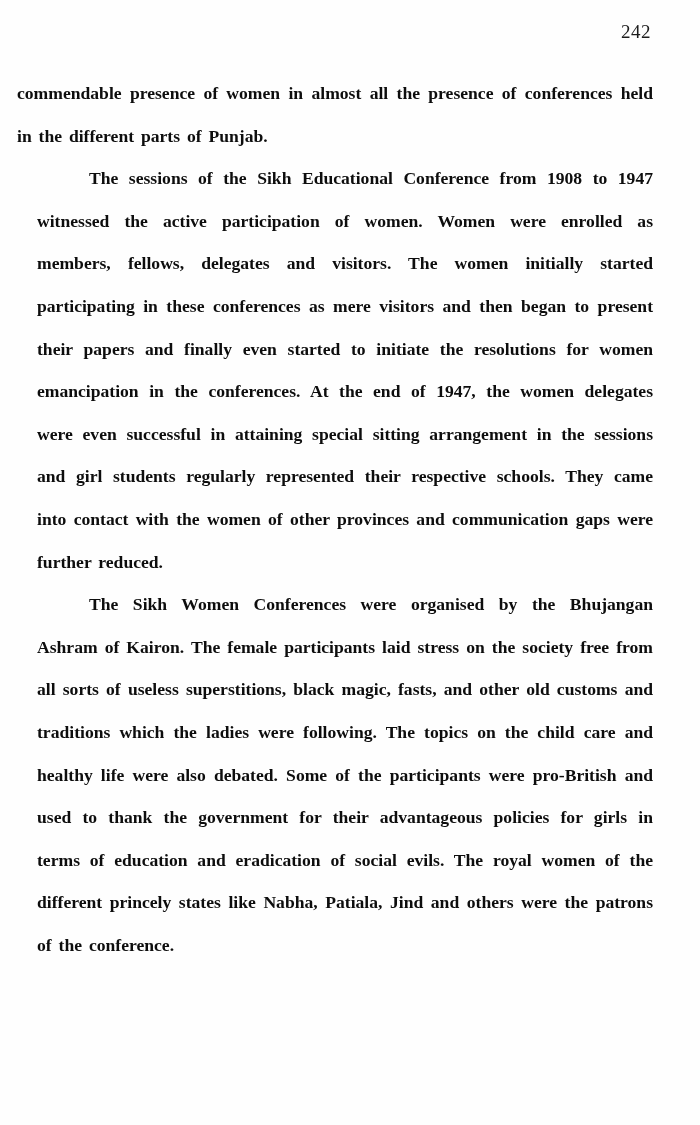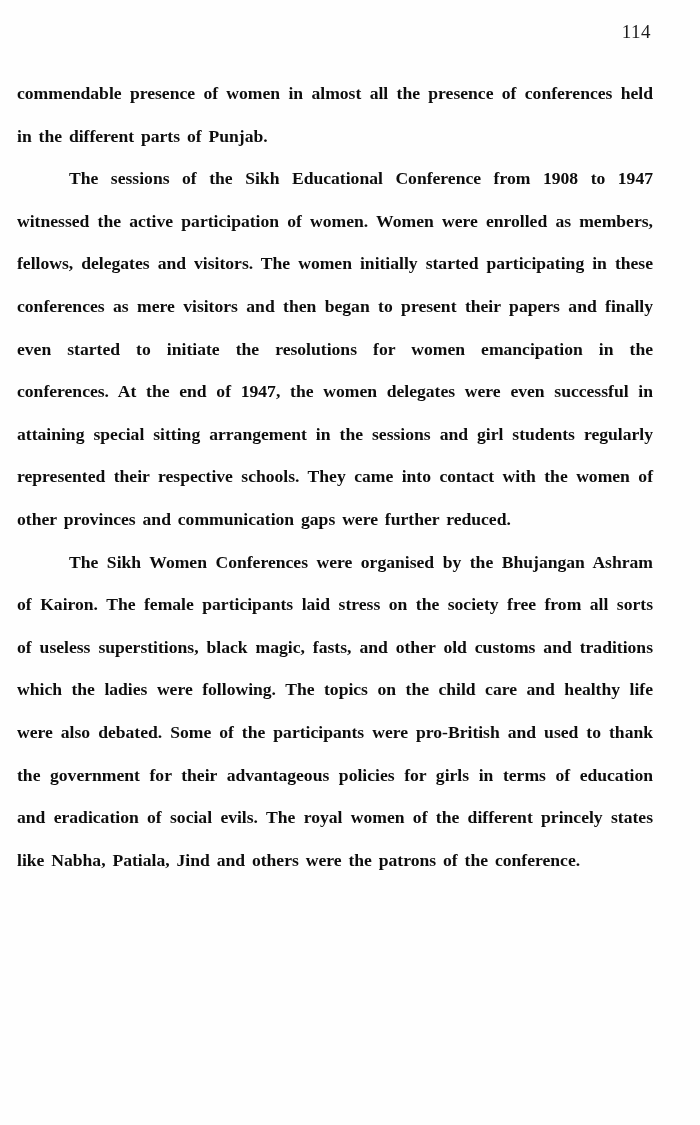--- a/index.html
+++ b/index.html
@@ -35,26 +35,27 @@
   .content p {
     font-size: 17.6px;
     font-weight: bold;
     line-height: 42.6px;
     text-align: justify;
     word-spacing: 2.5px;
     color: #0d0d0d;
   }
   .content p.indent {
     text-indent: 52px;
+    margin-left: 20px;
   }
 </style>
 </head>
 <body>
 
 <div class="page">
-  <div class="page-number">114</div>
+  <div class="page-number">242</div>
 
   <div class="content">
     <p>commendable presence of women in almost all the presence of conferences held in the different parts of Punjab.</p>
     <p class="indent">The sessions of the Sikh Educational Conference from 1908 to 1947 witnessed the active participation of women. Women were enrolled as members, fellows, delegates and visitors. The women initially started participating in these conferences as mere visitors and then began to present their papers and finally even started to initiate the resolutions for women emancipation in the conferences. At the end of 1947, the women delegates were even successful in attaining special sitting arrangement in the sessions and girl students regularly represented their respective schools. They came into contact with the women of other provinces and communication gaps were further reduced.</p>
     <p class="indent">The Sikh Women Conferences were organised by the Bhujangan Ashram of Kairon. The female participants laid stress on the society free from all sorts of useless superstitions, black magic, fasts, and other old customs and traditions which the ladies were following. The topics on the child care and healthy life were also debated. Some of the participants were pro-British and used to thank the government for their advantageous policies for girls in terms of education and eradication of social evils. The royal women of the different princely states like Nabha, Patiala, Jind and others were the patrons of the conference.</p>
   </div>
 </div>
 
 </body></html>

